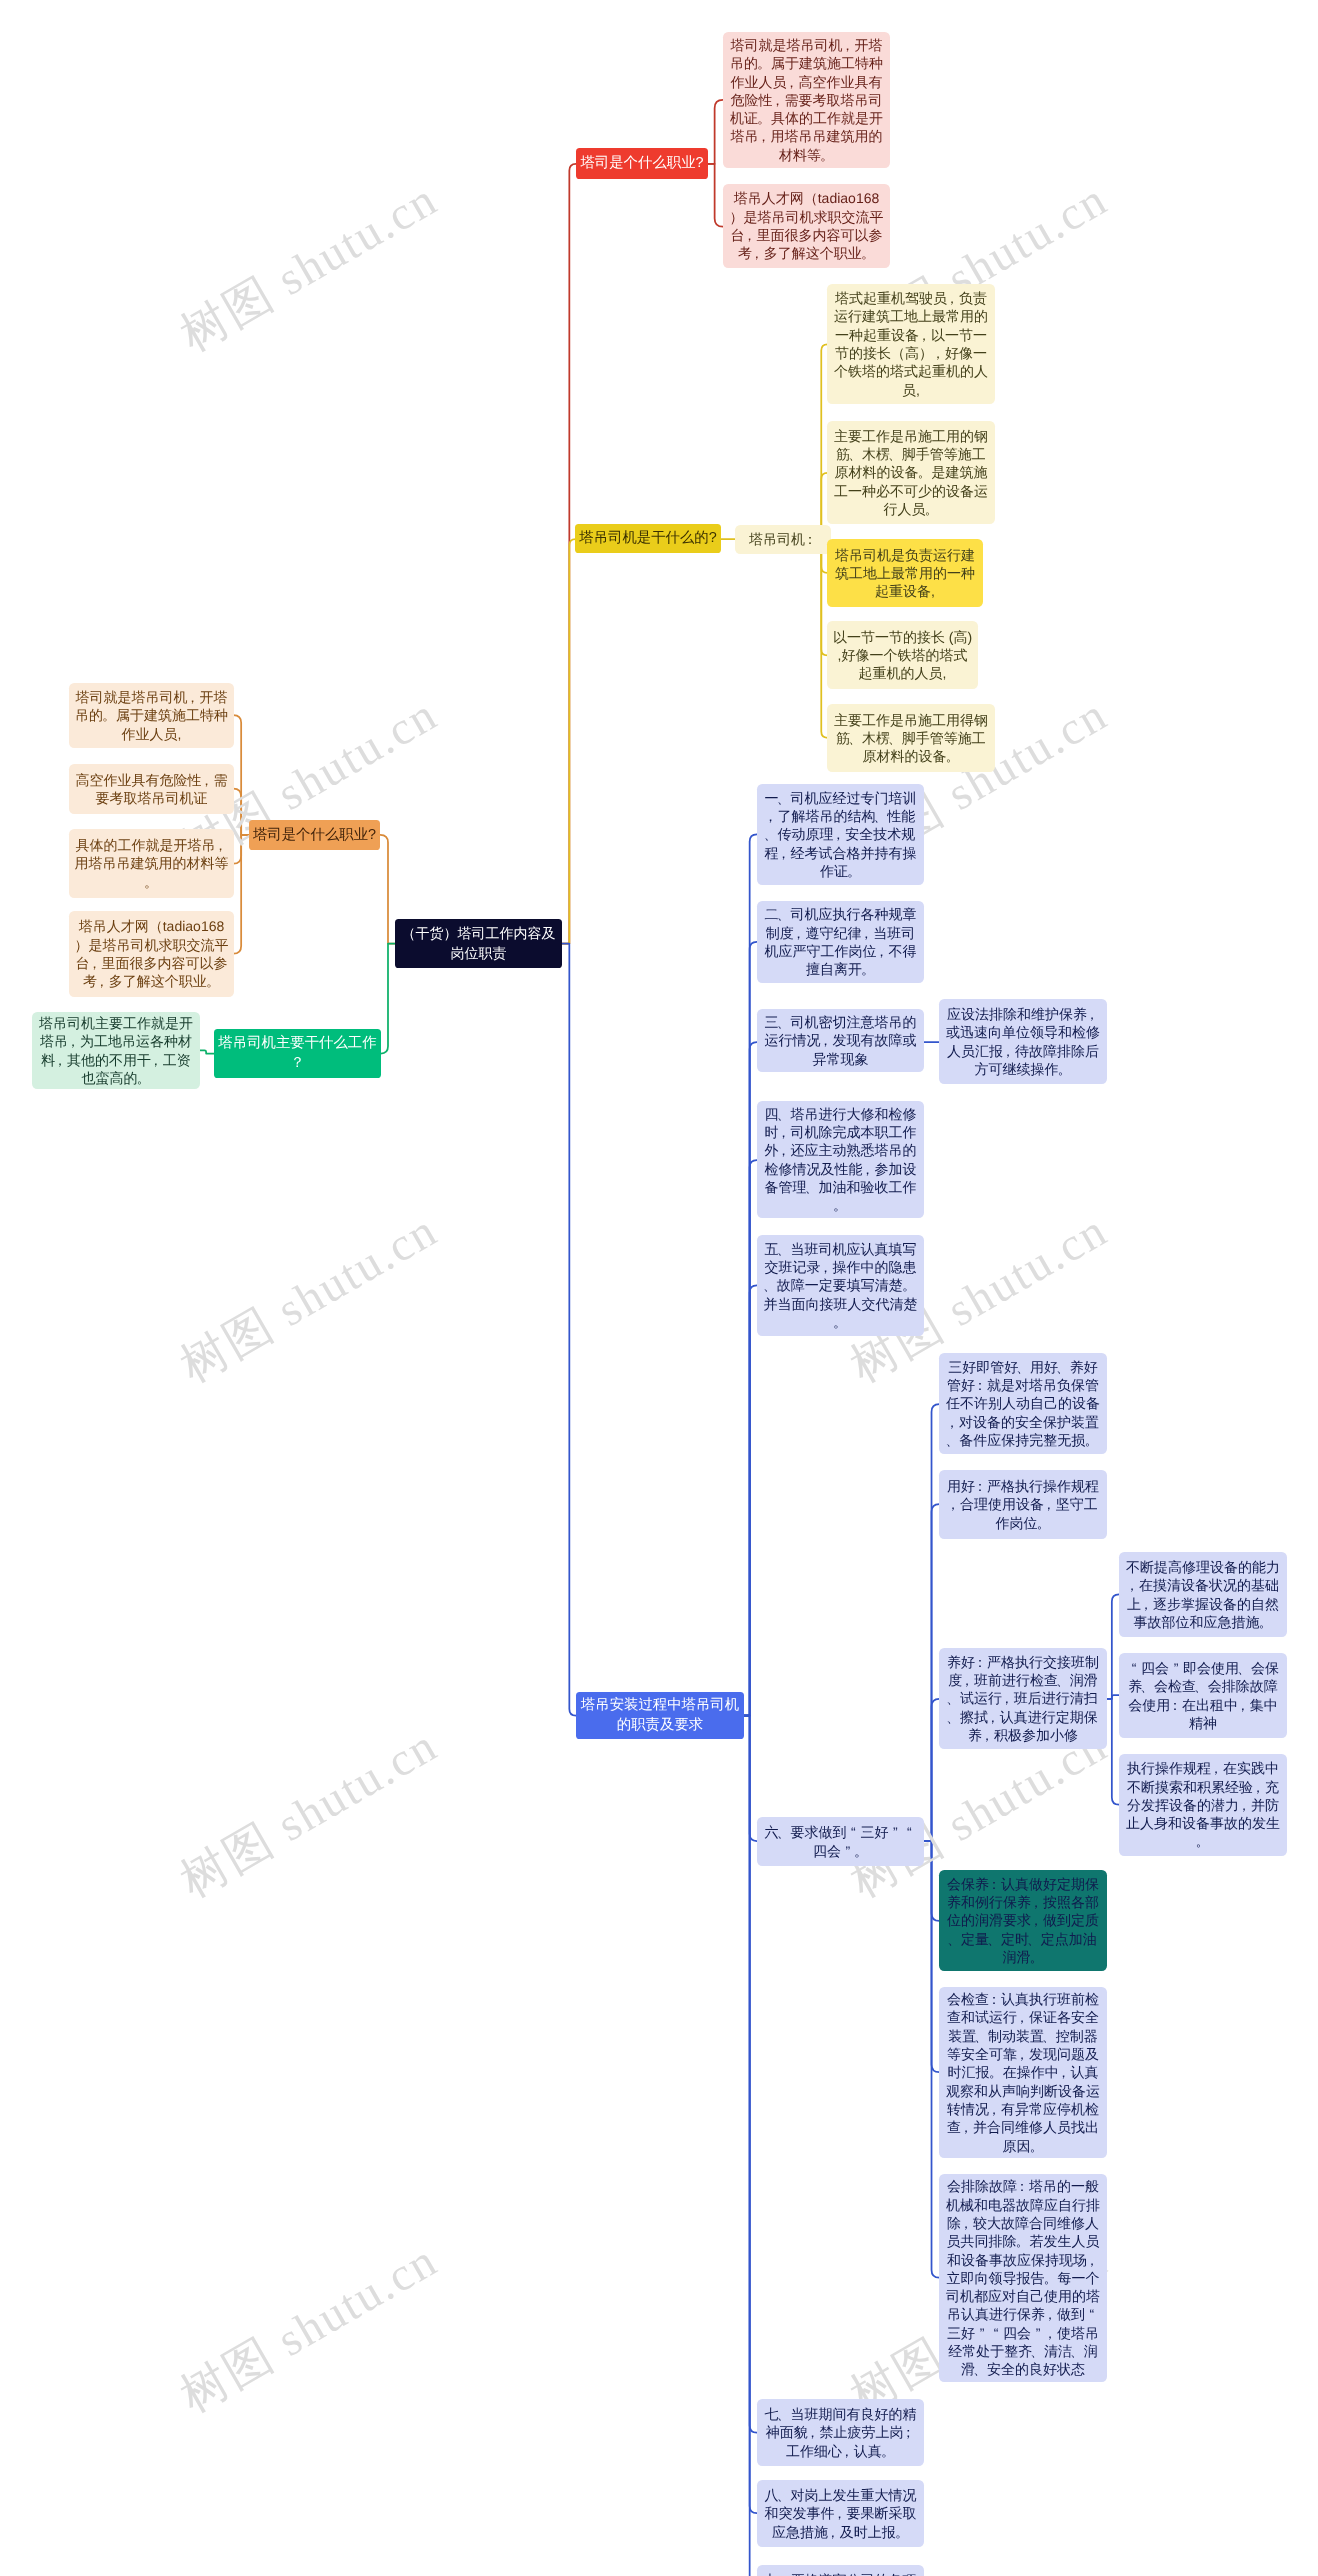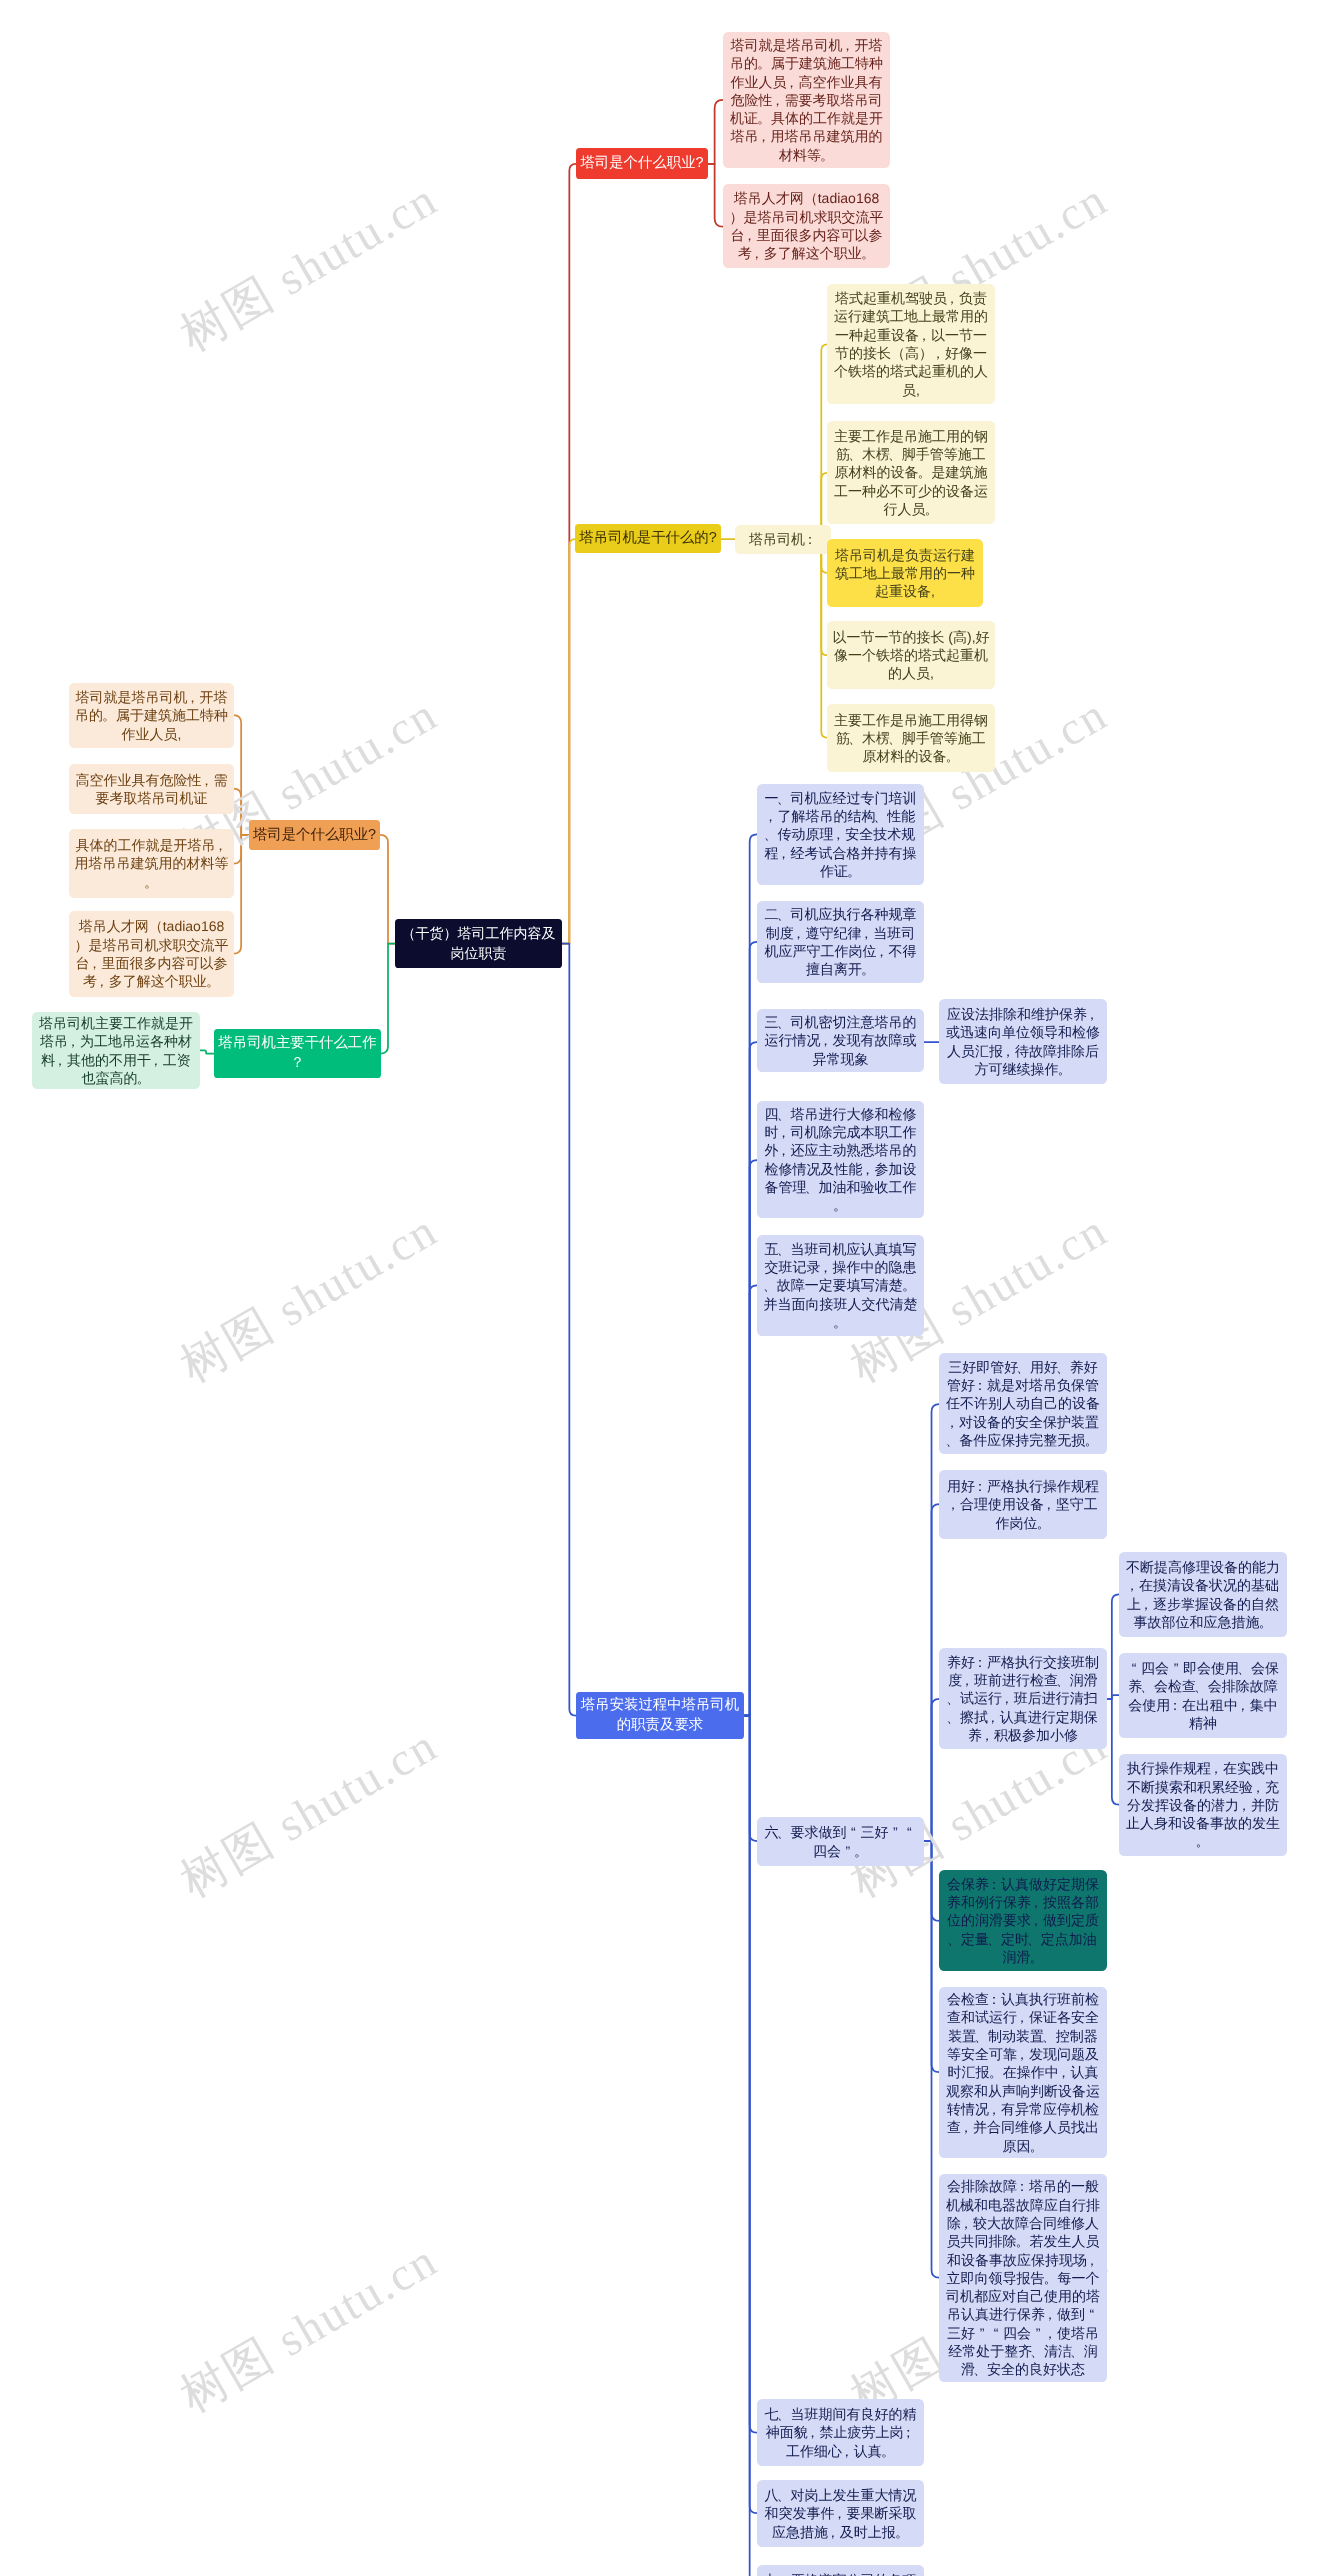--- a/index.html
+++ b/index.html
@@ -102,21 +102,21 @@
       </div>
 <div class="node" style="left:827px;top:284px;width:168px;height:120px;background:#faf3d4;color:#43401a;font-size:14px;border-radius:5.2px;">
         <span class="t" style="line-height:18.3px;padding:0 5.2px">塔式起重机驾驶员<i>，</i>负责运行建筑工地上最常用的一种起重设备<i>，</i>以一节一节的接长（高）<i>，</i>好像一个铁塔的塔式起重机的人员,</span>
       </div>
 <div class="node" style="left:827px;top:421px;width:168px;height:103px;background:#faf3d4;color:#43401a;font-size:14px;border-radius:5.2px;">
         <span class="t" style="line-height:18.3px;padding:0 5.2px">主要工作是吊施工用的钢筋<i>、</i>木楞<i>、</i>脚手管等施工原材料的设备<i class="r">。</i>是建筑施工一种必不可少的设备运行人员<i class="r">。</i></span>
       </div>
 <div class="node" style="left:827px;top:539px;width:156px;height:68px;background:#fde047;color:#43401a;font-size:14px;border-radius:5.2px;">
         <span class="t" style="line-height:18.3px;padding:0 5.2px">塔吊司机是负责运行建筑工地上最常用的一种起重设备,</span>
       </div>
-<div class="node" style="left:827px;top:621px;width:168px;height:68px;background:#faf3d4;color:#43401a;font-size:14px;border-radius:5.2px;">
+<div class="node" style="left:827px;top:621px;width:151px;height:68px;background:#faf3d4;color:#43401a;font-size:14px;border-radius:5.2px;">
         <span class="t" style="line-height:18.3px;padding:0 5.2px">以一节一节的接长 (高),好像一个铁塔的塔式起重机的人员,</span>
       </div>
 <div class="node" style="left:827px;top:704px;width:168px;height:68px;background:#faf3d4;color:#43401a;font-size:14px;border-radius:5.2px;">
         <span class="t" style="line-height:18.3px;padding:0 5.2px">主要工作是吊施工用得钢筋<i>、</i>木楞<i>、</i>脚手管等施工原材料的设备<i class="r">。</i></span>
       </div>
 <div class="node" style="left:576px;top:1692px;width:168px;height:47px;background:#4a6ced;color:#ffffff;font-size:14.4px;border-radius:3.6px;">
         <span class="t" style="line-height:19.6px;padding:0 2.1px">塔吊安装过程中塔吊司机的职责及要求</span>
       </div>
 <div class="node" style="left:757px;top:784px;width:167px;height:101px;background:#d5daf7;color:#101a4d;font-size:14px;border-radius:5.2px;">
         <span class="t" style="line-height:18.3px;padding:0 5.2px">一<i>、</i>司机应经过专门培训<i>，</i>了解塔吊的结构<i>、</i>性能<i>、</i>传动原理<i>，</i>安全技术规程<i>，</i>经考试合格并持有操作证<i class="r">。</i></span>

